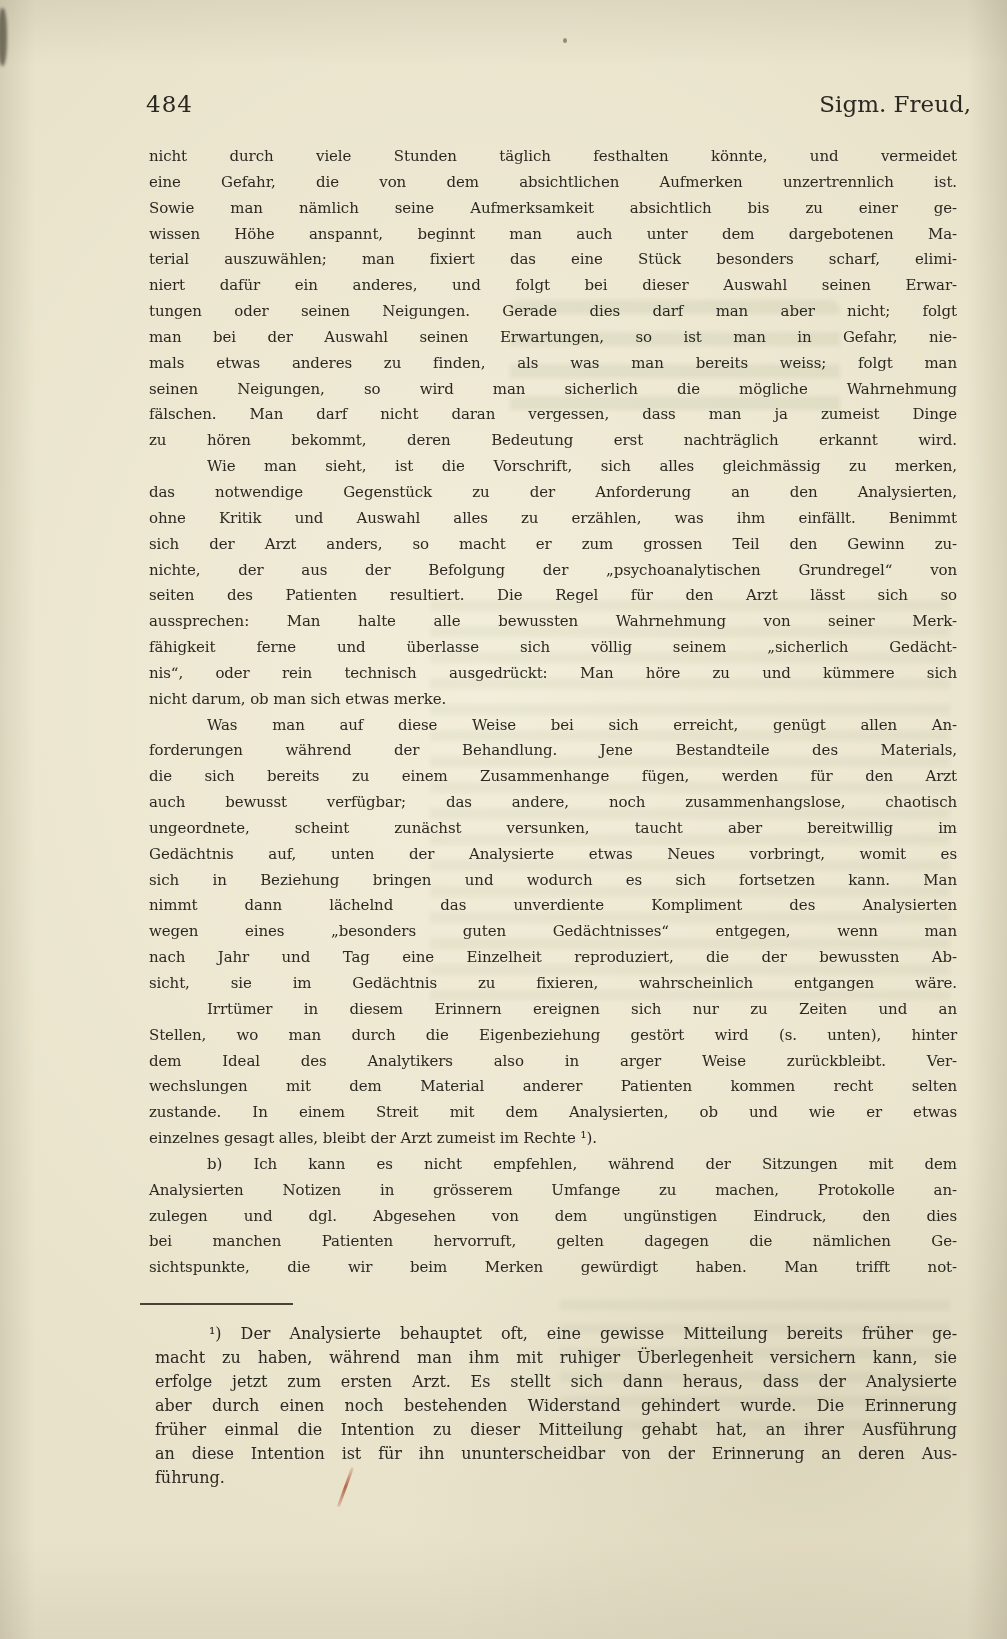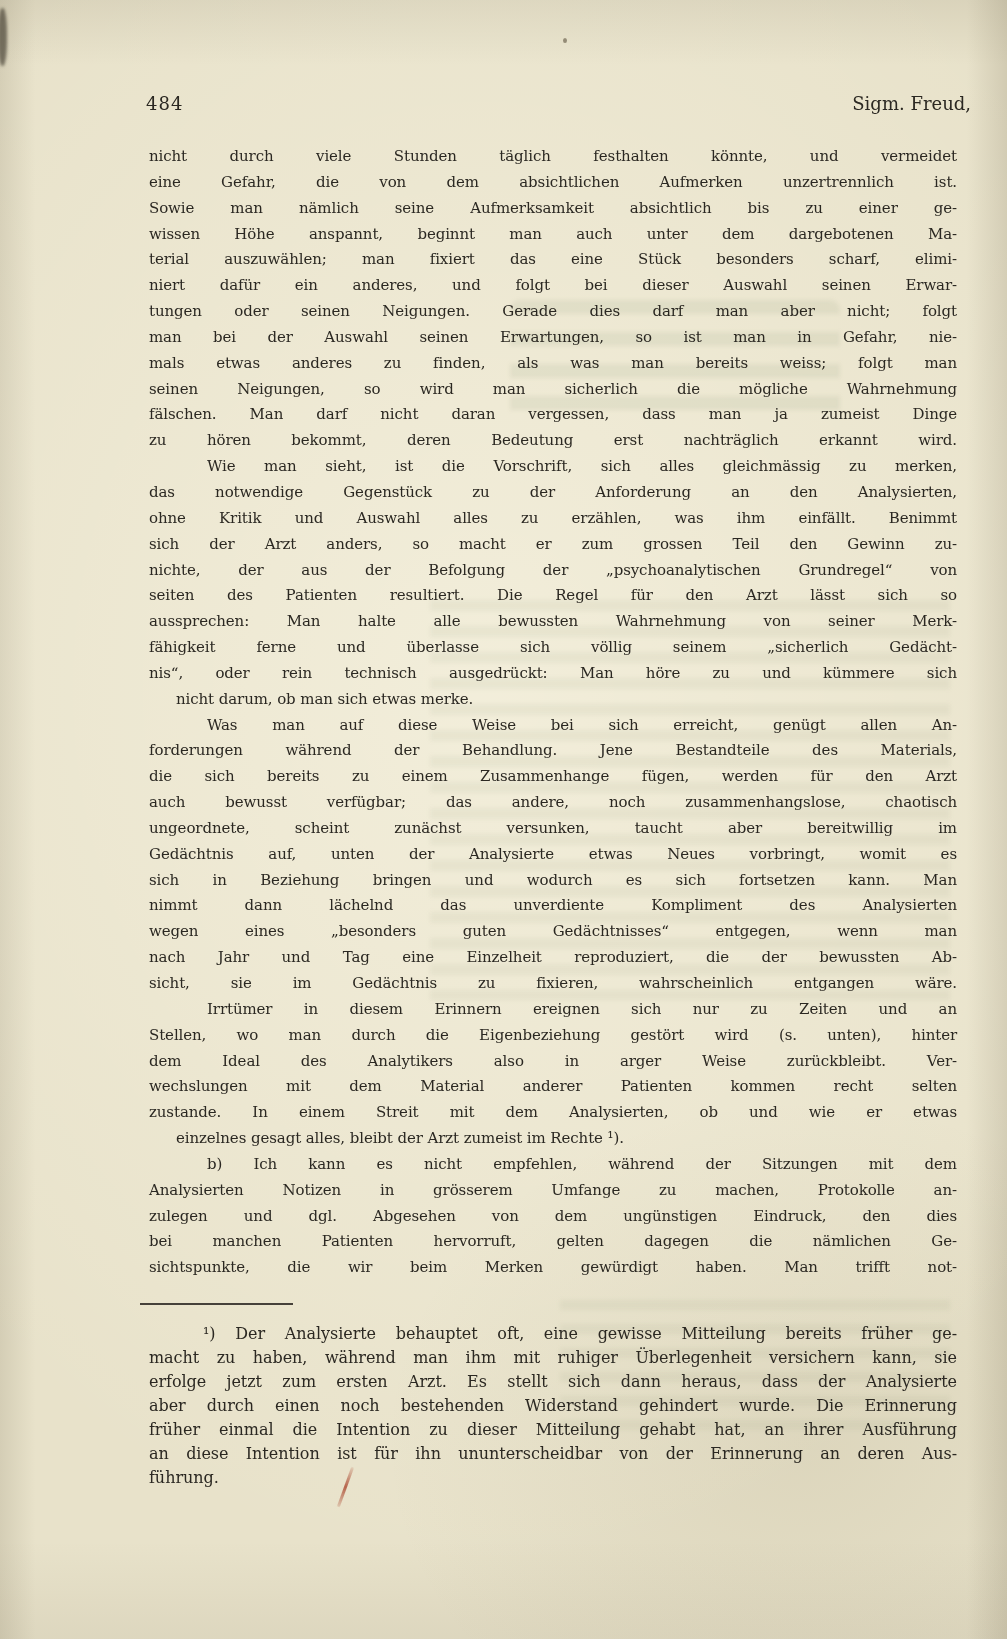--- a/index.html
+++ b/index.html
@@ -17,52 +17,53 @@
       linear-gradient(90deg, rgba(93,82,56,.14) 0%, rgba(93,82,56,0) 3.5%, rgba(93,82,56,0) 96%, rgba(93,82,56,.16) 100%),
       linear-gradient(180deg, rgba(93,82,56,.10) 0%, rgba(93,82,56,0) 4%, rgba(93,82,56,0) 94%, rgba(93,82,56,.08) 100%),
       radial-gradient(ellipse 60% 30% at 80% 88%, rgba(120,108,70,.10) 0%, rgba(120,108,70,0) 70%),
       var(--paper);
     font-family:"DejaVu Serif","Liberation Serif",serif;
     color:var(--ink);
   }
   
   .running-header{
     position:absolute;left:149px;top:91px;width:808px;height:26px;
-    font-size:18px;line-height:26px;
+    font-size:23px;line-height:26px;
   }
   .page-num{position:absolute;left:-3px;top:0;letter-spacing:1px;}
   .running-title{
     position:absolute;left:0;right:0;top:0;text-align:right;
     transform:translateX(14px);
   }
   
   .body-text{
     position:absolute;left:149px;top:144px;width:808px;
     font-size:15px;letter-spacing:-.1px;
   }
   .line{
     height:25.85px;line-height:25.85px;
     text-align:justify;text-align-last:justify;
     white-space:nowrap;
   }
   .line.indent{text-indent:58px;}
-  .line.par-end{text-align-last:left;margin-left:27px;}
+  .line.par-end{text-align-last:left;}
   
   .footnote-rule{
     position:absolute;left:140px;top:1303px;width:153px;height:2px;
     background:#46413a;
   }
   .footnote{
     position:absolute;left:149px;top:1322px;width:808px;
     font-size:16px;letter-spacing:-.05px;
   }
   .fline{
     height:24px;line-height:24px;
     text-align:justify;text-align-last:justify;
     white-space:nowrap;
+    margin-left:6px;
   }
   .fline.indent{text-indent:54px;}
   .fline.par-end{text-align-last:left;}
   
   .edge-smudge{
     position:absolute;left:-2px;top:8px;width:9px;height:58px;
     background:rgba(52,46,35,.6);border-radius:45%;filter:blur(1.5px);
   }
   .speck{
     position:absolute;left:563px;top:38px;width:4px;height:5px;

